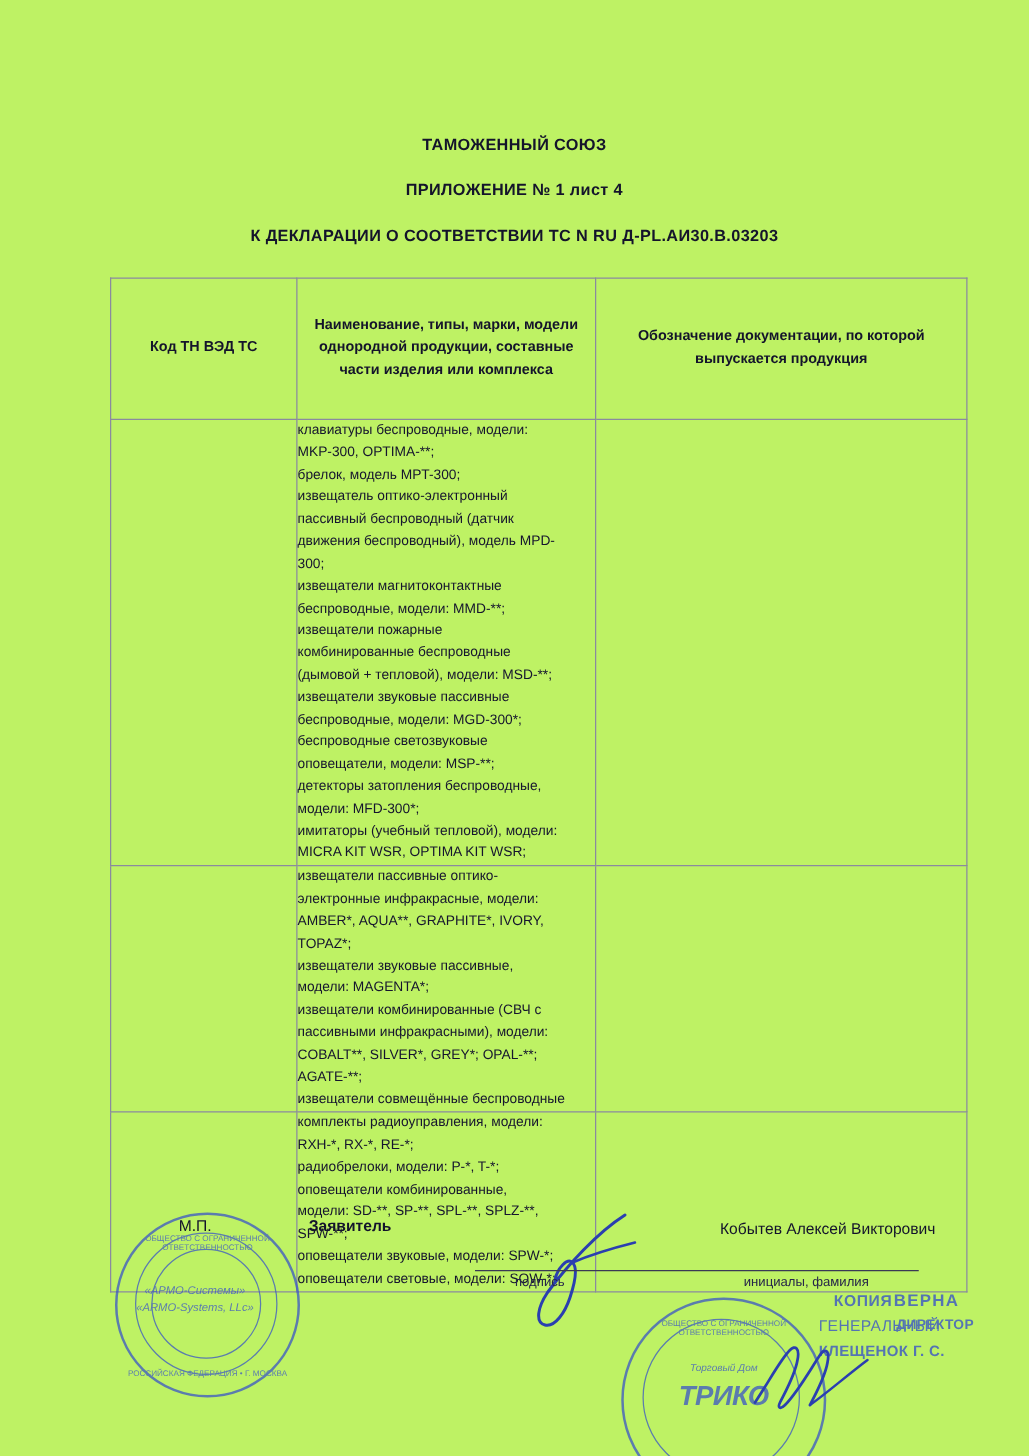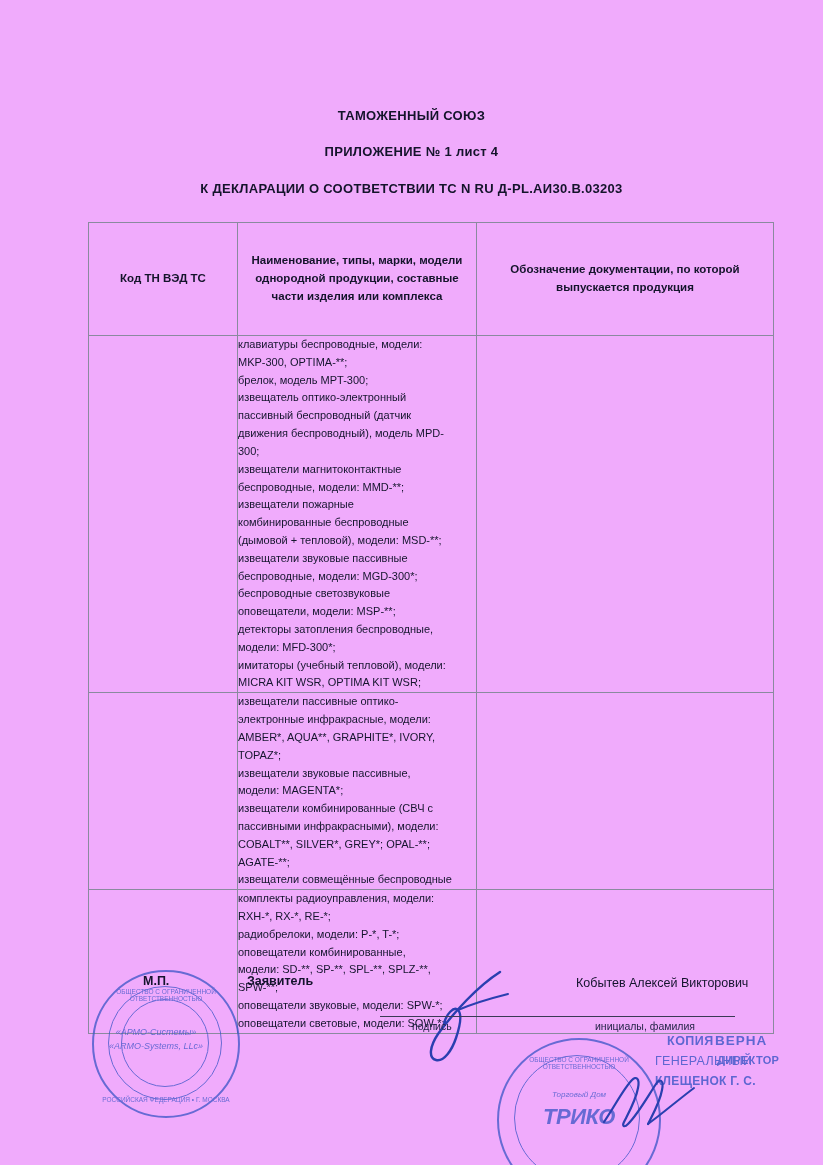--- a/index.html
+++ b/index.html
@@ -9,21 +9,21 @@
   }
   body {
     font-family: "Liberation Sans", sans-serif;
     color: #1a1a2e;
   }
   .page {
     position: relative;
     width: 823px;
     height: 1165px;
     margin: 0 auto;
-    background: #f0abfc;
+    background: #bef264;
     overflow: hidden;
   }
 
   
   .doc-header {
     position: absolute;
     top: 108px;
     left: 0;
     width: 823px;
     text-align: center;
@@ -81,21 +81,21 @@
     left: 0;
     top: 966px;
     width: 823px;
     height: 199px;
   }
   .f-mp {
     position: absolute;
     left: 143px;
     top: 8px;
     font-size: 12.5px;
-    font-weight: bold;
+    font-weight: normal;
     color: #13132c;
   }
   .f-applicant {
     position: absolute;
     left: 247px;
     top: 8px;
     font-size: 12.5px;
     font-weight: bold;
     color: #13132c;
   }

